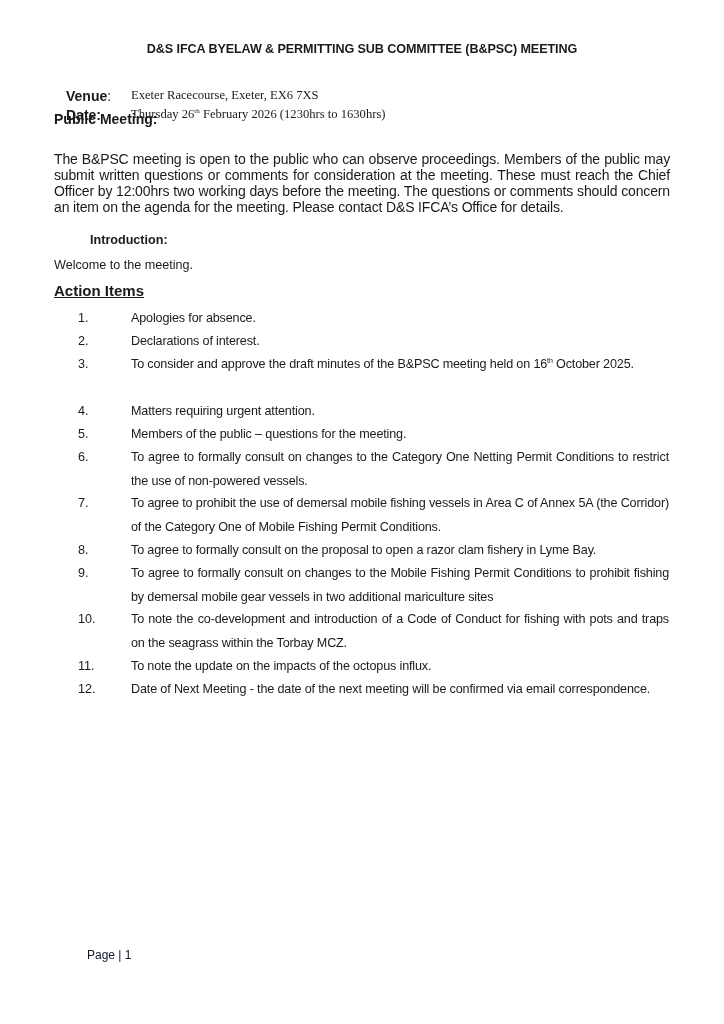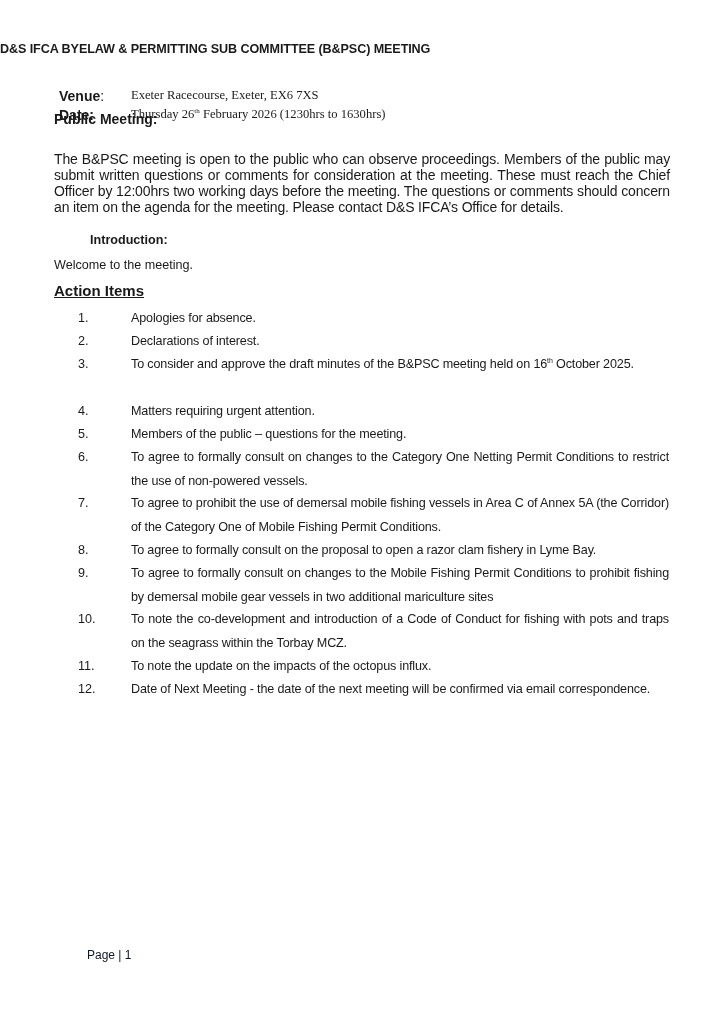--- a/index.html
+++ b/index.html
@@ -2,24 +2,24 @@
 <html><head>
 <meta charset="utf-8">
 <style>
   html, body { margin: 0; padding: 0; background: #ffffff; }
   body {
     width: 724px; height: 1024px; position: relative; overflow: hidden;
     font-family: "Liberation Sans", sans-serif; color: #1a1a1a;
   }
   .title {
     position: absolute; left: 0; width: 724px; top: 42px;
-    text-align: left; font-weight: bold; font-size: 12.6px; letter-spacing: -0.1px;
+    text-align: center; font-weight: bold; font-size: 12.6px; letter-spacing: -0.1px;
   }
   .meta-row { position: absolute; left: 54px; font-size: 12.6px; }
-  .meta-label { position: absolute; left: 5px; font-weight: bold; font-size: 14px; }
+  .meta-label { position: absolute; left: 12px; font-weight: bold; font-size: 14px; }
   .meta-value { position: absolute; left: 77px; white-space: nowrap; font-family: Liberation Serif, serif; }
   .venue { top: 88px; }
   .date { top: 107px; }
   .public-heading {
     position: absolute; left: 54px; top: 111px; font-weight: bold; font-size: 14px;
   }
   .public-para {
     position: absolute; left: 54px; width: 616px; top: 151px;
     font-size: 14px; line-height: 16px; text-align: justify; letter-spacing: -0.15px;
   }

